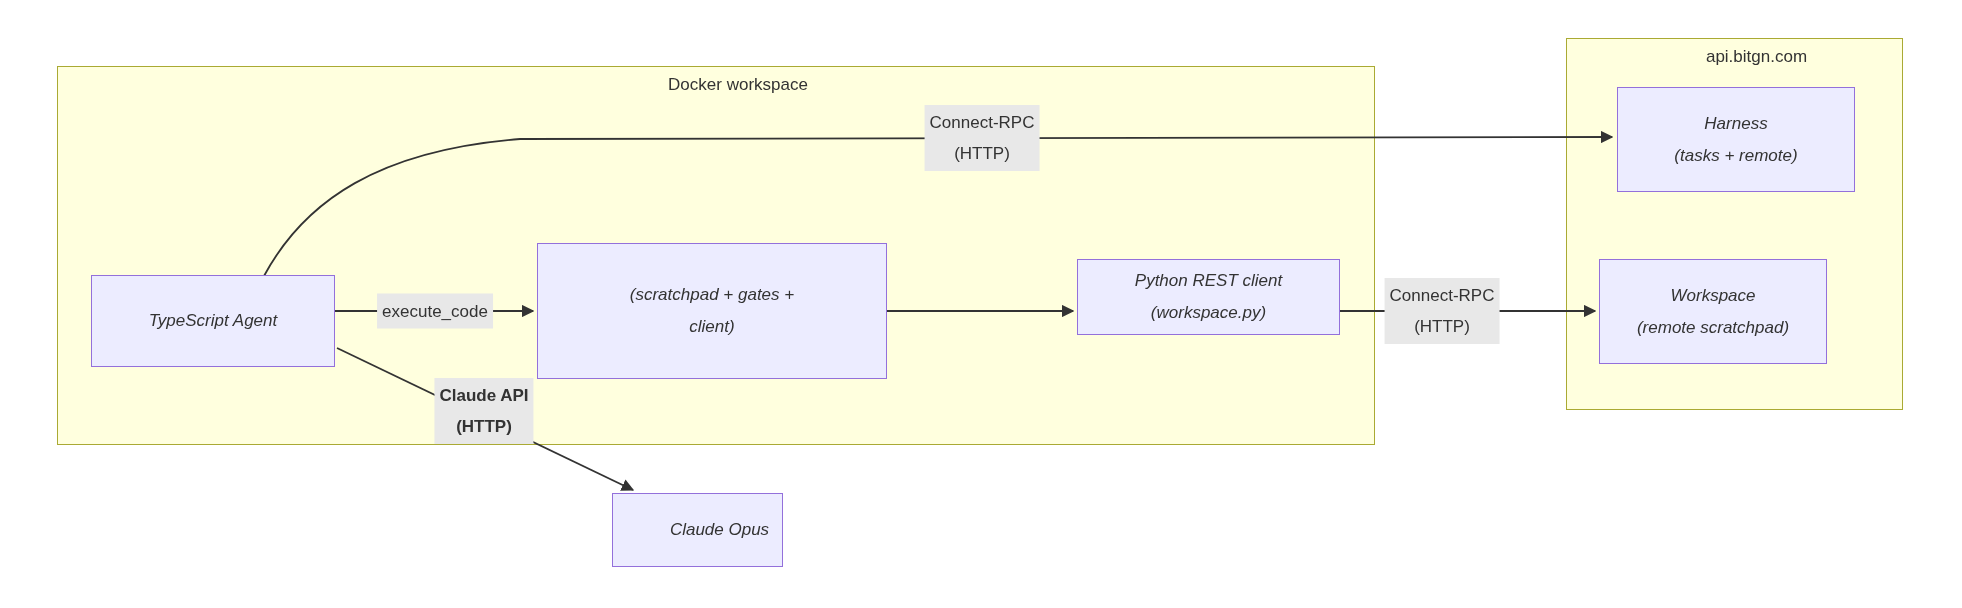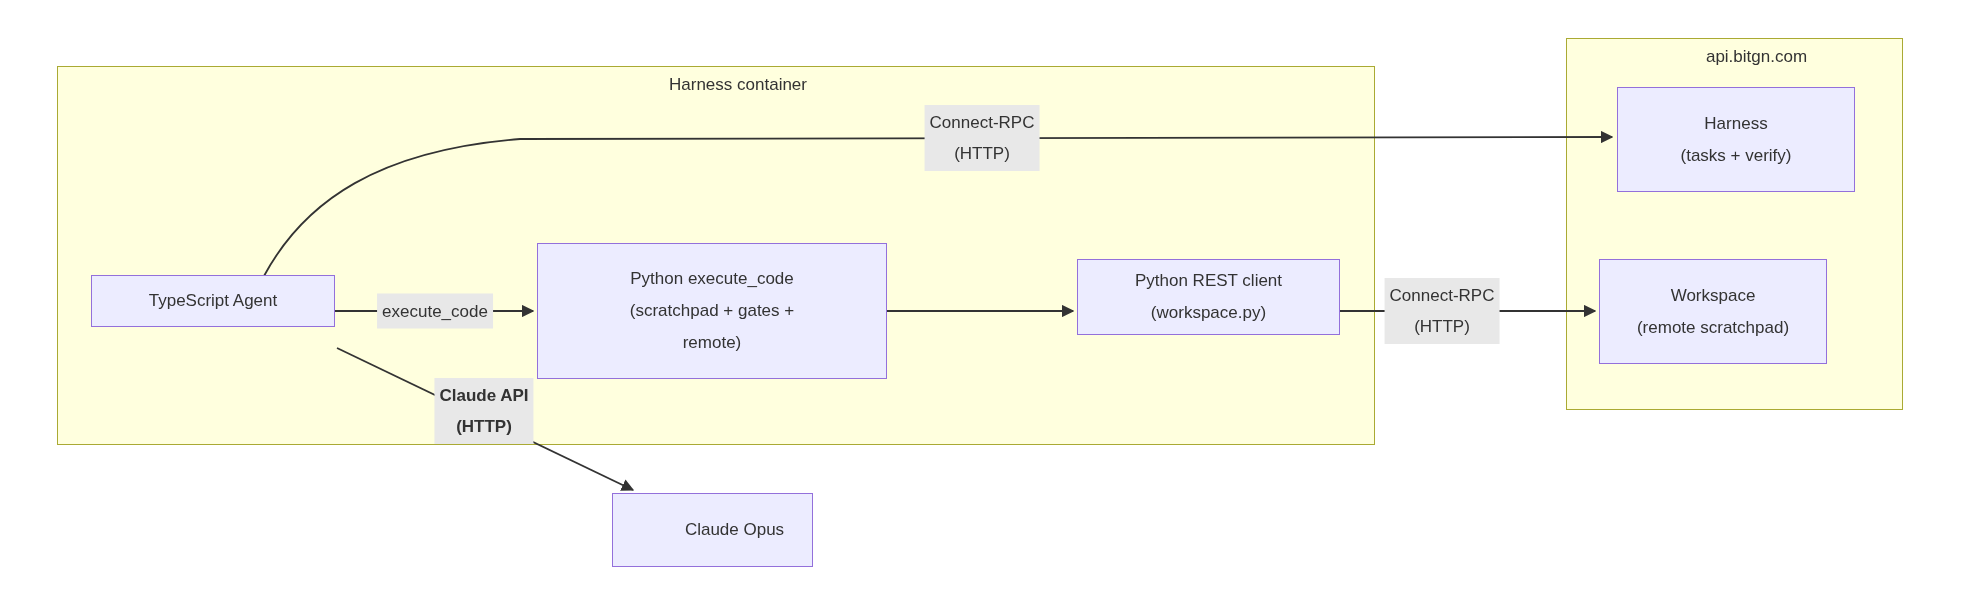--- a/index.html
+++ b/index.html
@@ -58,27 +58,28 @@
     background: var(--node-fill);
     border: 1px solid var(--node-border);
     display: flex;
     flex-direction: column;
     align-items: center;
     justify-content: center;
     text-align: center;
     font-size: 17px;
     line-height: 32px;
     z-index: 3;
+    font-style: italic;
   }
-  #node-typescript-agent   { left: 91px;   top: 275px; width: 244px; height: 52px;  }
+  #node-typescript-agent   { left: 91px;   top: 275px; width: 244px; height: 92px;  }
   #node-python-execute-code{ left: 537px;  top: 243px; width: 350px; height: 136px; }
   #node-python-rest-client { left: 1077px; top: 259px; width: 263px; height: 76px; }
   #node-harness            { left: 1617px; top: 87px;  width: 238px; height: 105px; }
   #node-workspace          { left: 1599px; top: 259px; width: 228px; height: 105px; }
-  #node-claude-opus        { left: 612px;  top: 493px; width: 201px; height: 74px; padding-left: 44px;  }
+  #node-claude-opus        { left: 612px;  top: 493px; width: 171px; height: 74px; padding-left: 44px;  }
   .edge-label {
     position: absolute;
     transform: translate(-50%, -50%);
     background: var(--label-bg);
     text-align: center;
     font-size: 17px;
     line-height: 31px;
     padding: 2px 5px;
     white-space: nowrap;
     z-index: 4;
@@ -89,21 +90,21 @@
   #label-rest-to-workspace { left: 1442px; top: 311px; }
   #label-agent-to-claude   { left: 484px;  top: 411px; font-weight: bold; }
   .node-line, .label-line { display: block; }
 </style>
 </head>
 <body>
 
 <div id="stage">
 
   <div class="cluster" id="cluster-docker">
-    <div class="cluster-title">Harness container</div>
+    <div class="cluster-title">Docker workspace</div>
   </div>
   <div class="cluster" id="cluster-api">
     <div class="cluster-title">api.bitgn.com</div>
   </div>
 
   <svg id="edge-layer" viewBox="0 0 1962 608" xmlns="http://www.w3.org/2000/svg">
     <defs>
       <marker id="arrow" viewBox="0 0 10 10" refX="9" refY="5" markerWidth="7" markerHeight="7" orient="auto-start-reverse">
         <path class="arrowhead" d="M 0 0 L 10 5 L 0 10 z"></path>
       </marker>
@@ -113,33 +114,32 @@
     <path class="edge" d="M 887 311 L 1073 311" marker-end="url(#arrow)"></path>
     <path class="edge" d="M 1340 311 L 1595 311" marker-end="url(#arrow)"></path>
     <path class="edge" d="M 337 348 L 633 490" marker-end="url(#arrow)"></path>
   </svg>
 
   <div class="node" id="node-typescript-agent">
     <span class="node-line">TypeScript Agent</span>
   </div>
 
   <div class="node" id="node-python-execute-code">
-    <span class="node-line">Python execute_code</span>
     <span class="node-line">(scratchpad + gates +</span>
-    <span class="node-line">remote)</span>
+    <span class="node-line">client)</span>
   </div>
 
   <div class="node" id="node-python-rest-client">
     <span class="node-line">Python REST client</span>
     <span class="node-line">(workspace.py)</span>
   </div>
 
   <div class="node" id="node-harness">
     <span class="node-line">Harness</span>
-    <span class="node-line">(tasks + verify)</span>
+    <span class="node-line">(tasks + remote)</span>
   </div>
 
   <div class="node" id="node-workspace">
     <span class="node-line">Workspace</span>
     <span class="node-line">(remote scratchpad)</span>
   </div>
 
   <div class="node" id="node-claude-opus">
     <span class="node-line">Claude Opus</span>
   </div>

